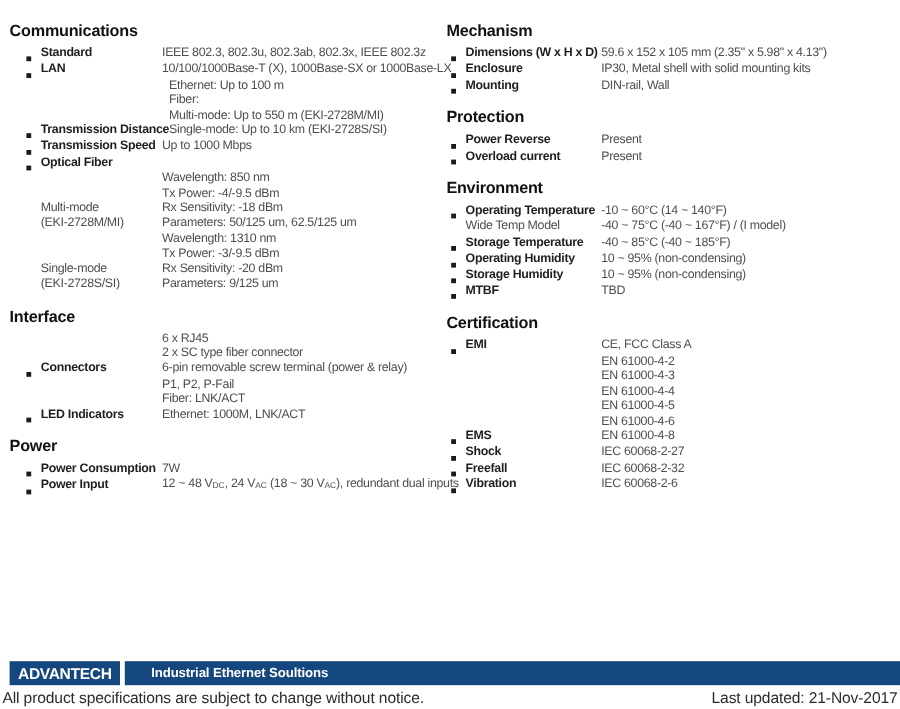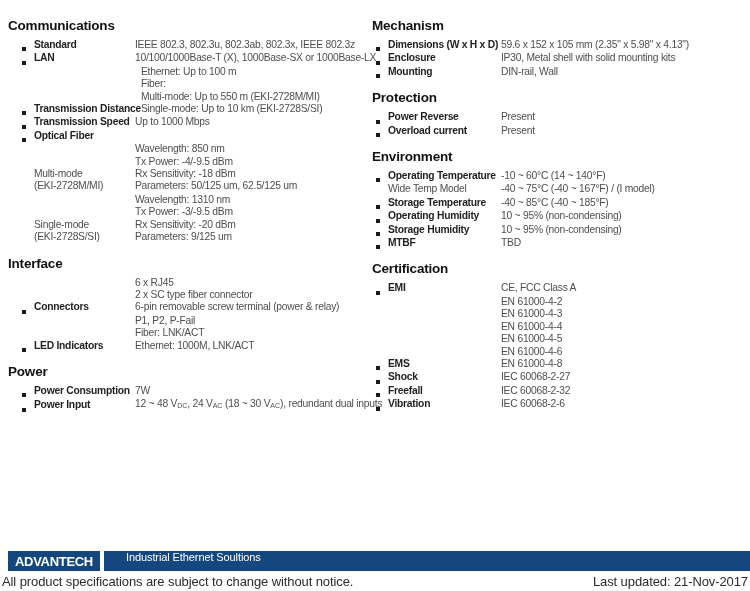--- a/index.html
+++ b/index.html
@@ -33,22 +33,22 @@
   .value-col{color:#4e4e4e;}
   sub{font-size:7px;letter-spacing:0;position:relative;bottom:-1px;vertical-align:baseline;}
   .footer-strip{position:absolute;left:0;top:551px;width:750px;height:36px;}
   .logo-box{
     position:absolute;left:8px;top:0;width:92px;height:20px;background:#14477e;
     color:#fff;display:flex;align-items:center;justify-content:center;
     font-weight:bold;font-size:13px;letter-spacing:-0.3px;
   }
   .banner{
     position:absolute;left:104px;top:0;right:0;height:20px;background:#14477e;
-    color:#fff;display:flex;padding-left:22px;box-sizing:border-box;
-    font-weight:normal;font-size:11px;letter-spacing:-0.1px;
+    color:#fff;display:flex;align-items:center;padding-left:22px;box-sizing:border-box;
+    font-weight:bold;font-size:11px;letter-spacing:-0.1px;
   }
   .footer-note{
     position:absolute;left:2px;right:2px;top:574px;display:flex;
     justify-content:space-between;font-size:13px;color:#2b2b2b;letter-spacing:-0.1px;
   }
 </style>
 </head>
 <body>
 
 <div class="page">

